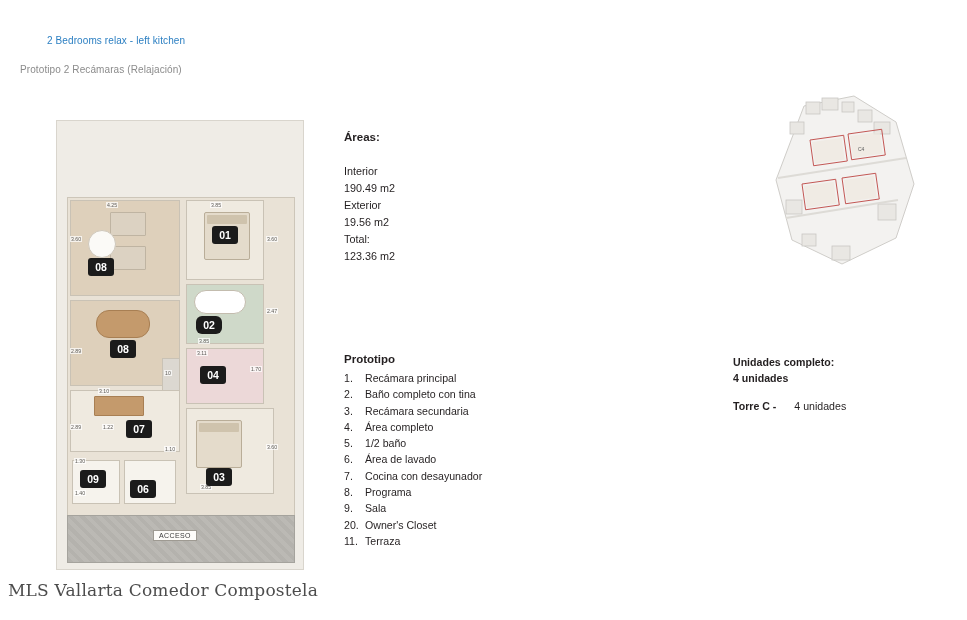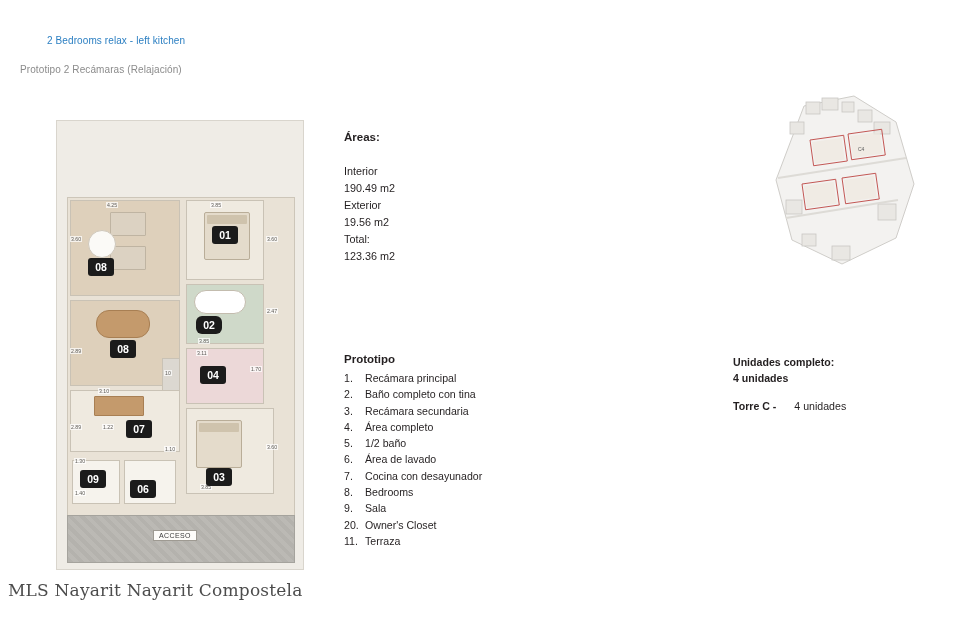--- a/index.html
+++ b/index.html
@@ -360,21 +360,21 @@
     <li>
       <span class="num">6.</span>
       <span>Área de lavado</span>
     </li>
     <li>
       <span class="num">7.</span>
       <span>Cocina con desayunador</span>
     </li>
     <li>
       <span class="num">8.</span>
-      <span>Bedrooms</span>
+      <span>Programa</span>
     </li>
     <li>
       <span class="num">9.</span>
       <span>Sala</span>
     </li>
     <li>
       <span class="num">20.</span>
       <span>Owner's Closet</span>
     </li>
     <li>
@@ -421,13 +421,13 @@
 </div>
 
 <div class="units-head">
   <div>Unidades completo:</div>
   <div>4 unidades</div>
 </div>
 <div class="tower-row">
   <b>Torre C -</b><span class="val">4 unidades</span>
 </div>
 
-<div class="watermark">MLS Nayarit Nayarit Compostela</div>
+<div class="watermark">MLS Vallarta Comedor Compostela</div>
 
 </body></html>

